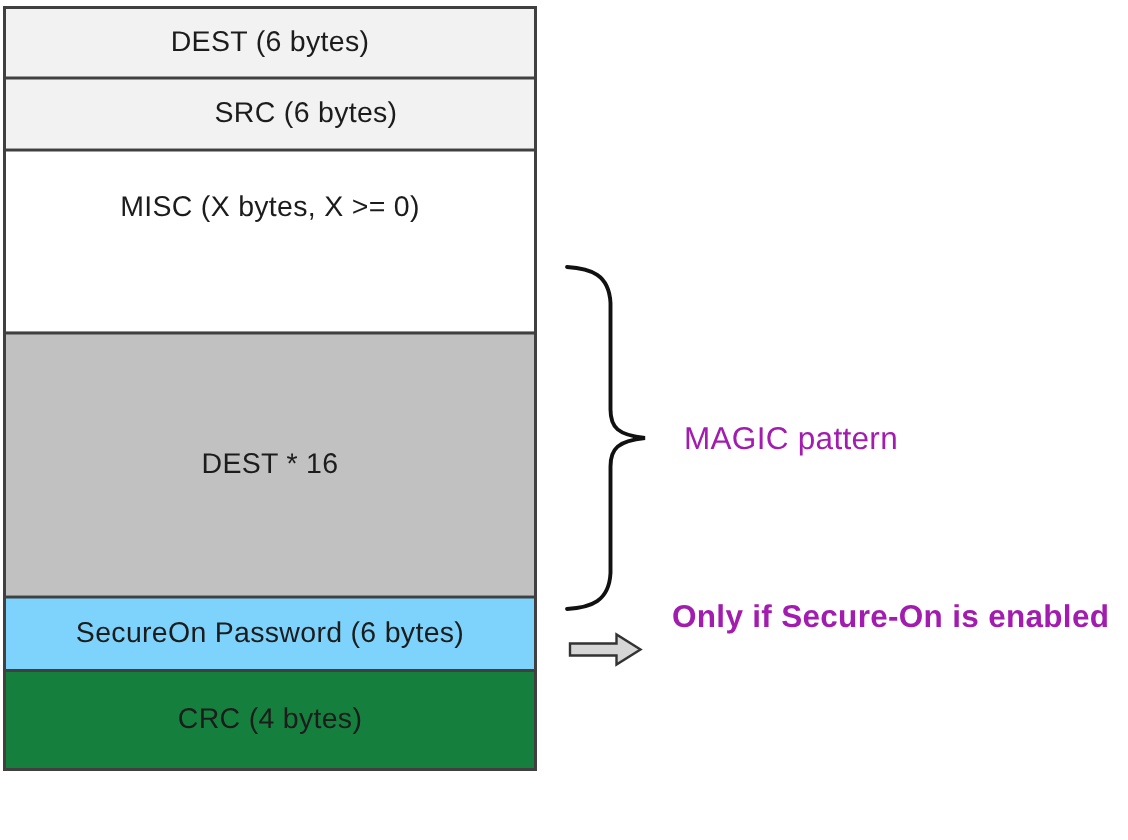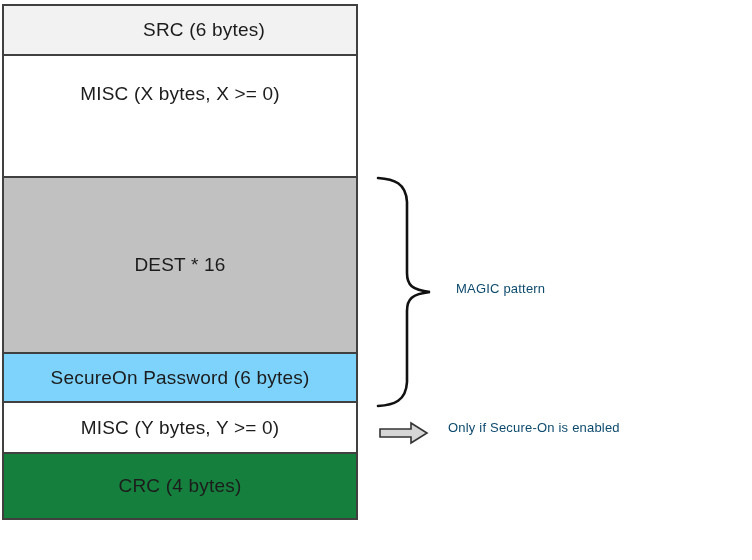--- a/index.html
+++ b/index.html
@@ -38,58 +38,58 @@
     border-top: 2px solid #404040;
     font-size: 19px;
     letter-spacing: 0.2px;
     white-space: nowrap;
   }
   .packet-field:first-child {
     border-top: none;
   }
   .annotation-label {
     position: absolute;
-    font-size: 13px;
+    font-size: 21px;
     letter-spacing: 0.2px;
     white-space: nowrap;
-    color: #0c4a6e;
+    color: #a21caf;
   }
   #magic-pattern-label { left: 456px; top: 281px; }
-  #secure-on-label    { left: 448px; top: 420px; }
+  #secure-on-label    { left: 448px; top: 400px; font-weight: bold; }
   .brace-svg {
     position: absolute;
     left: 372px;
     top: 172px;
   }
   .arrow-svg {
     position: absolute;
     left: 378px;
     top: 420px;
   }
 </style>
 </head>
 <body>
 
 <div class="canvas">
 
   <div class="packet-column" id="packet-column">
+      <div class="packet-field" style="height: 45px; background: rgb(242, 242, 242);">
+        <span>DEST (6 bytes)</span>
+      </div>
       <div class="packet-field" style="height: 48px; background: rgb(242, 242, 242); padding-left: 48px;">
         <span>SRC (6 bytes)</span>
       </div>
       <div class="packet-field" style="height: 78px; background: rgb(255, 255, 255);">
         <span>MISC (X bytes, X &gt;= 0)</span>
       </div>
       <div class="packet-field" style="height: 176px; background: rgb(193, 193, 193); margin-top: 44px;">
         <span>DEST * 16</span>
       </div>
       <div class="packet-field" style="height: 49px; background: #7dd3fc;">
         <span>SecureOn Password (6 bytes)</span>
-      </div>
-      <div class="packet-field" style="height: 51px; background: rgb(255, 255, 255);">
-        <span>MISC (Y bytes, Y &gt;= 0)</span>
       </div>
       <div class="packet-field" style="height: 66px; background: #15803d;">
         <span>CRC (4 bytes)</span>
       </div>
     </div>
 
   <svg class="brace-svg" width="66" height="240" viewBox="0 0 66 240" aria-hidden="true">
     <path d="M6,6 C22,7 34,11 35,30 L35,101 C35,113 40,118 58,120
              C40,122 35,127 35,139 L35,210 C34,229 22,233 6,234" fill="none" stroke="#111111" stroke-width="2.6" stroke-linecap="round"></path>
   </svg>

